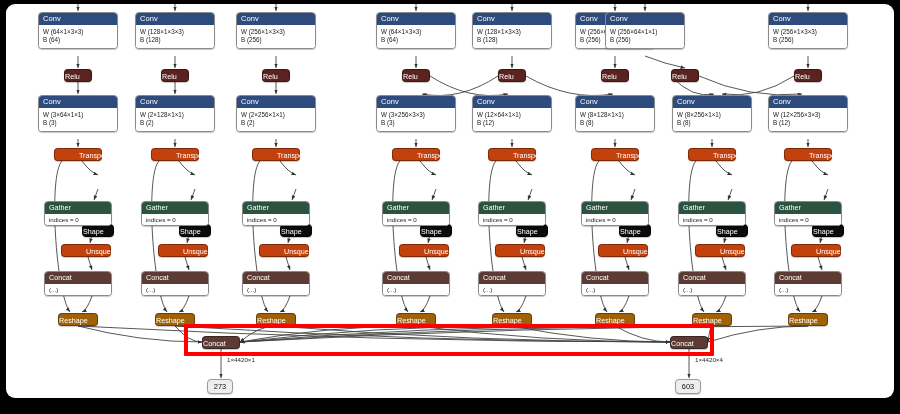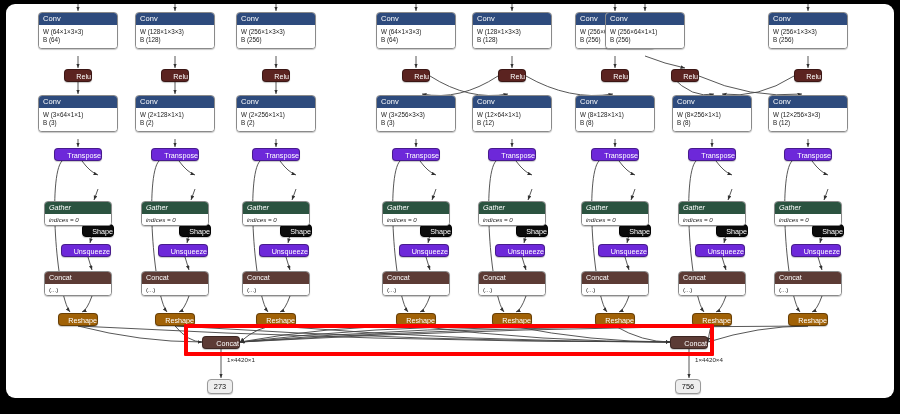--- a/index.html
+++ b/index.html
@@ -69,37 +69,37 @@
     line-height: 8.6px;
     color: #1a1a1a;
     white-space: nowrap;
   }
 
   
   .pill {
     position: absolute;
     box-sizing: border-box;
     border-radius: 4px;
-    text-align: right;
+    text-align: left;
     font-size: 7.2px;
     line-height: 13px;
     height: 13px;
     color: #ffffff;
     border: 1px solid rgba(0,0,0,0.35);
     box-shadow: 0 1px 1px rgba(0,0,0,0.22);
     white-space: nowrap;
   }
   .c-relu    { background: #5b2320; }
   .c-reshape { background: #a16207; }
   .c-concat  { background: #5c3b35; }
   .c-shape   { background: #0b0b0b; border-color:#000;margin-top:48px; }
-  .c-green   { background: #6d28d9; }
-
-  
-  .n-gather { width: 68px; font-style: italic; }
+  .c-green   { background: #c2410c; padding-left: 24px; }
+
+  
+  .n-gather { width: 68px; }
   .n-gather .hdr {
     background: #2b5340;
     color: #ffffff;
     font-size: 7.2px;
     line-height: 12px;
     padding: 0 4px;
   }
   .n-gather .body {
     background: #ffffff;
     font-size: 6.2px;
@@ -488,18 +488,18 @@
             <div class="row">W  (256×64×1×1)</div>
             <div class="row">B  (256)</div>
           </div>
         </div>
         <div class="pill c-relu" style="width: 28px; left: 665px; top: 65px;">Relu</div>
         <div class="pill c-concat" style="width: 38px; left: 196px; top: 332px;">Concat</div>
         <div class="elabel" style="left: 221px; top: 352px;">1×4420×1</div>
         <div class="n-term" style="left: 201px; top: 375px; width: 26px;">273</div>
         <div class="pill c-concat" style="width: 38px; left: 664px; top: 332px;">Concat</div>
         <div class="elabel" style="left: 689px; top: 352px;">1×4420×4</div>
-        <div class="n-term" style="left: 669px; top: 375px; width: 26px;">756</div>
+        <div class="n-term" style="left: 669px; top: 375px; width: 26px;">603</div>
       </div>
 
     <div id="highlight" style="left: 178px; top: 320px; width: 530px; height: 32px; border-color: rgb(255, 0, 0);"></div>
   </div>
 </div>
 
 </body></html>

